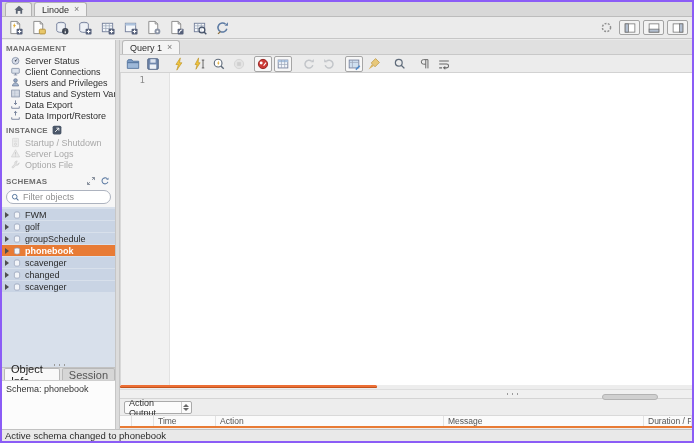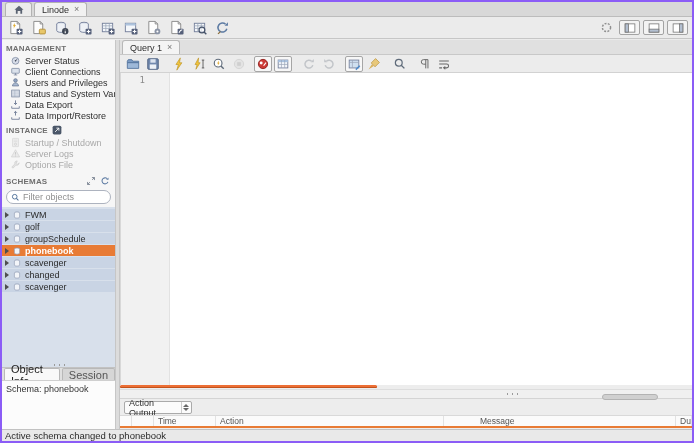--- a/index.html
+++ b/index.html
@@ -590,21 +590,21 @@
               <span class="arr-up"></span>
               <span class="arr-dn"></span>
             </span>
         </div>
       </div>
       <div class="gridhdr">
           <div class="gcell" style="width: 12px;"></div>
           <div class="gcell" style="width: 22px;"></div>
           <div class="gcell" style="width: 62px;">Time</div>
           <div class="gcell" style="width: 228px;">Action</div>
-          <div class="gcell" style="width: 200px; margin-left: 32px;">Message</div>
+          <div class="gcell" style="width: 200px;">Message</div>
           <div class="gcell" style="flex: 1 1 0%;">Duration / Fetch</div>
         </div>
       <div class="oline"></div>
     </div>
   </div>
 
   <div class="gthumb"></div>
 
   <div class="statusbar">
     <span>Active schema changed to phonebook</span>

